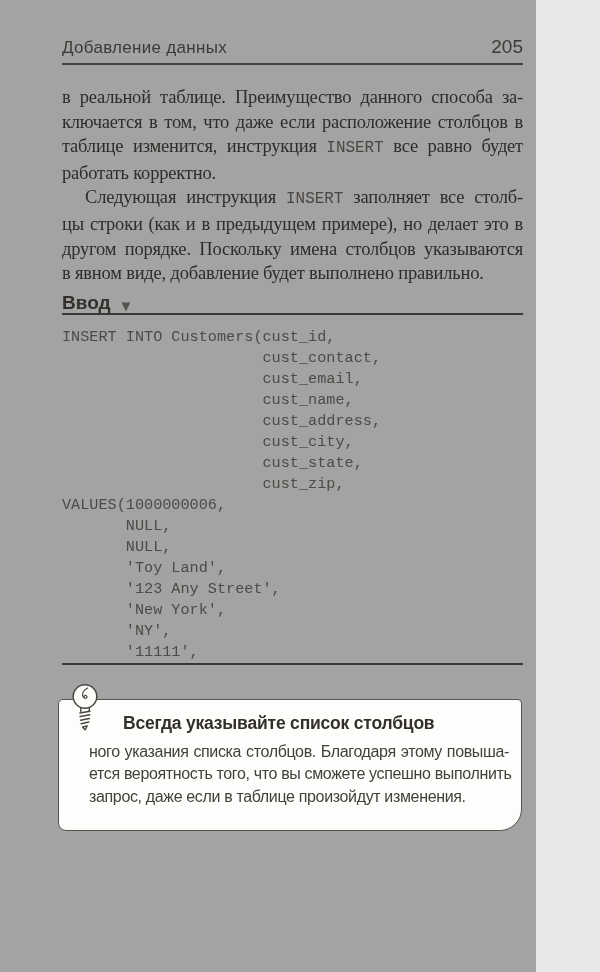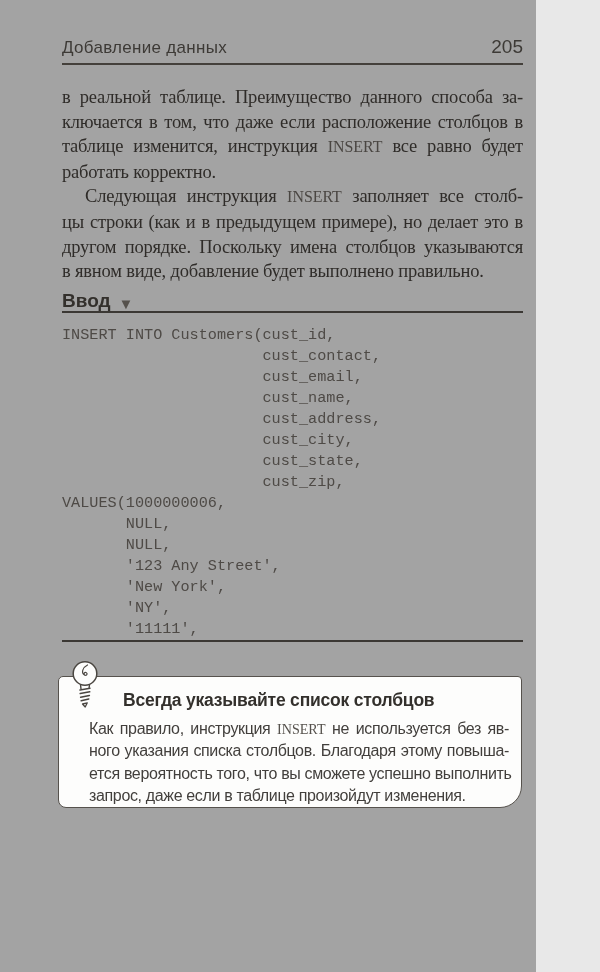--- a/index.html
+++ b/index.html
@@ -29,21 +29,21 @@
 
   
   .body-text{margin-top:20px;font-size:18.5px;letter-spacing:-0.2px;line-height:24.6px;}
   .body-line{
     white-space:nowrap;
     text-align:justify;text-align-last:justify;
   }
   .body-line.last{text-align-last:left;}
   .body-line.indent{text-indent:23px;}
   .inline-code{
-    font-family:Liberation Serif, serif;
+    font-family:Liberation Mono, monospace;
     font-size:0.86em;
     color:#4a4642;
     letter-spacing:0;
   }
 
   
   .input-heading{
     margin-top:7px;
     font-family:"Liberation Sans", sans-serif;
     font-weight:bold;font-size:19px;color:#33302c;
@@ -124,20 +124,21 @@
         <div class="code-line"><span>                      cust_contact,</span></div>
         <div class="code-line"><span>                      cust_email,</span></div>
         <div class="code-line"><span>                      cust_name,</span></div>
         <div class="code-line"><span>                      cust_address,</span></div>
         <div class="code-line"><span>                      cust_city,</span></div>
         <div class="code-line"><span>                      cust_state,</span></div>
         <div class="code-line"><span>                      cust_zip,</span></div>
         <div class="code-line"><span>VALUES(1000000006,</span></div>
         <div class="code-line"><span>       NULL,</span></div>
         <div class="code-line"><span>       NULL,</span></div>
+        <div class="code-line"><span>       'Toy Land',</span></div>
         <div class="code-line"><span>       '123 Any Street',</span></div>
         <div class="code-line"><span>       'New York',</span></div>
         <div class="code-line"><span>       'NY',</span></div>
         <div class="code-line"><span>       '11111',</span></div>
       </div>
 
     <div class="rule-3"></div>
 
     <div class="tip-box">
       <svg class="bulb" viewBox="0 0 32 54">
@@ -145,21 +146,20 @@
         <path d="M18.5 5 C 13.5 7.5, 12 13, 15.5 15 C 18 16.2, 19 13.5, 17 12.5 C 15.5 12, 14.5 13.5, 15.5 15" fill="none" stroke="#4a4641" stroke-width="1.2" stroke-linecap="round"></path>
         <path d="M11.5 24.5 L12 29 M20.5 24.5 L20 29" stroke="#4a4641" stroke-width="1.4" fill="none"></path>
         <path d="M11 30 L21 28.2" stroke="#4a4641" stroke-width="1.5" fill="none" stroke-linecap="round"></path>
         <path d="M11.2 33.6 L20.8 31.8" stroke="#4a4641" stroke-width="1.5" fill="none" stroke-linecap="round"></path>
         <path d="M11.6 37.2 L20.4 35.4" stroke="#4a4641" stroke-width="1.5" fill="none" stroke-linecap="round"></path>
         <path d="M12.2 40.8 L19.8 39" stroke="#4a4641" stroke-width="1.5" fill="none" stroke-linecap="round"></path>
         <path d="M13.5 44 L18.3 42.8 L16.2 47 Z" fill="none" stroke="#4a4641" stroke-width="1.3" stroke-linejoin="round"></path>
       </svg>
       <div class="tip-title">Всегда указывайте список столбцов</div>
       <div class="tip-body">
-          <div class="tip-line"><span>Как правило, инструкция </span><span class="inline-code">INSERT</span><span> не используется без яв-</span></div>
           <div class="tip-line"><span>ного указания списка столбцов. Благодаря этому повыша-</span></div>
           <div class="tip-line"><span>ется вероятность того, что вы сможете успешно выполнить</span></div>
           <div class="tip-line last"><span>запрос, даже если в таблице произойдут изменения.</span></div>
         </div>
     </div>
 
   </div>
 </div>
 
 </body></html>

